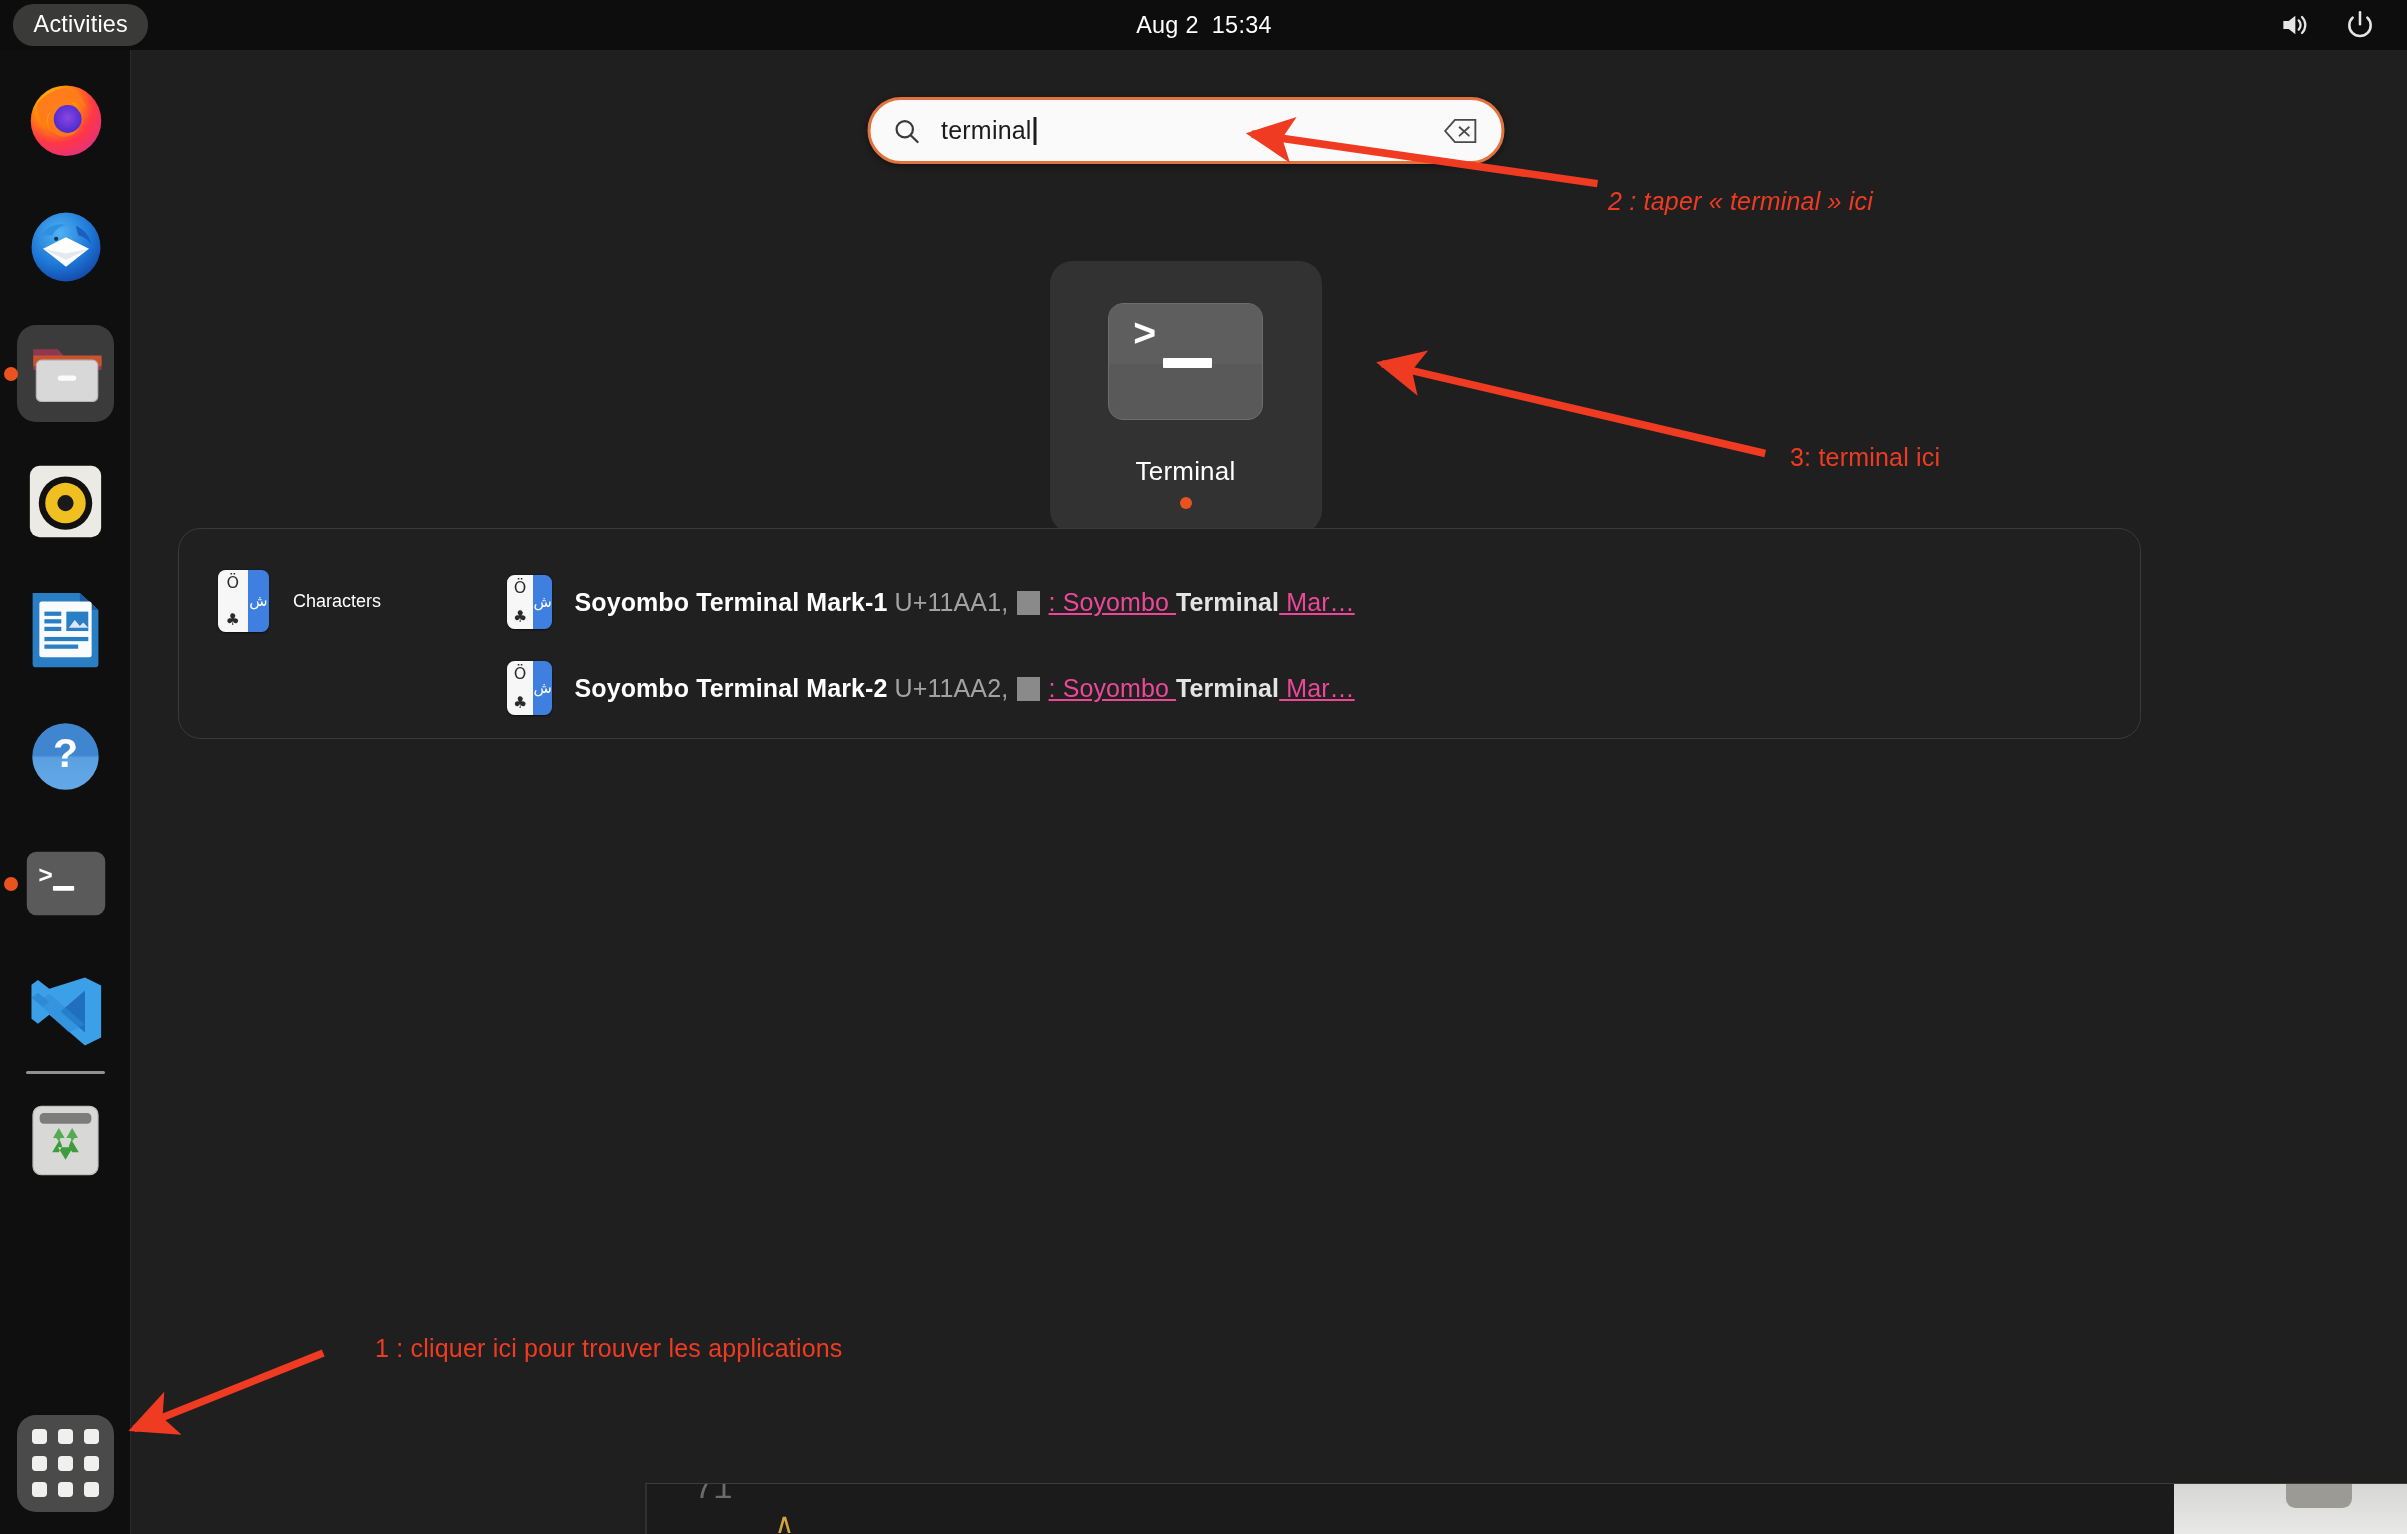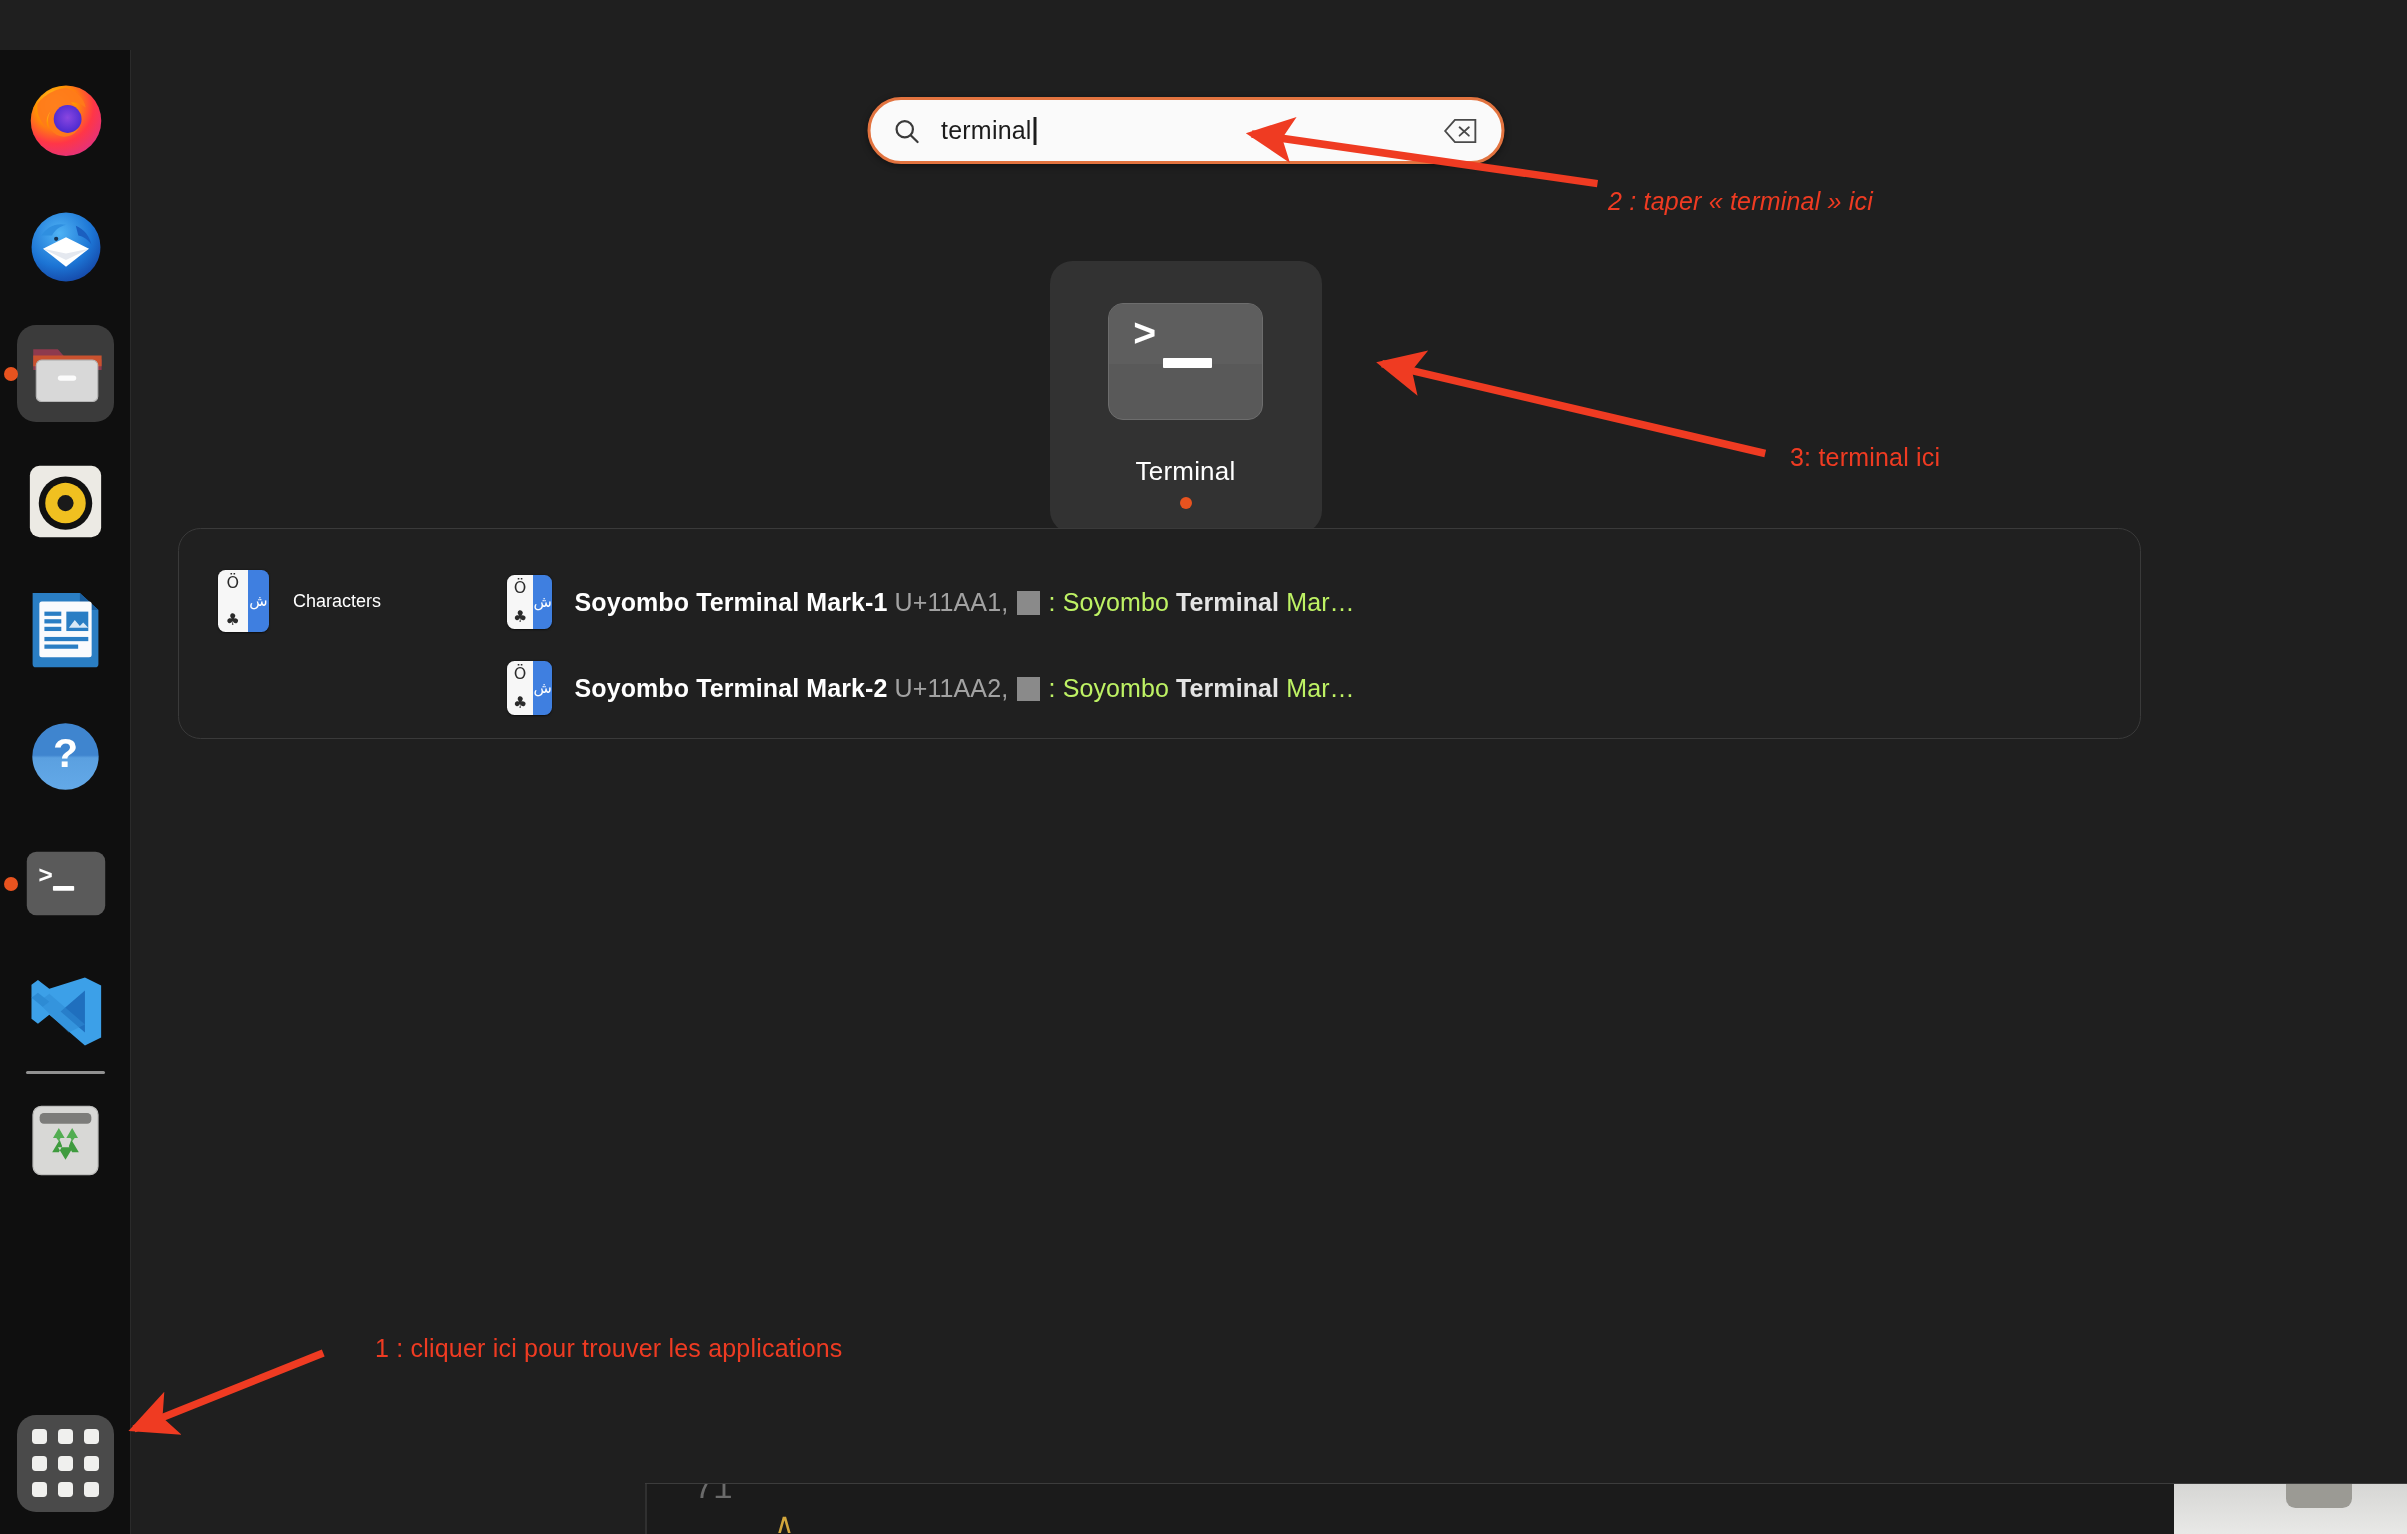--- a/index.html
+++ b/index.html
@@ -108,21 +108,21 @@
   #result-rows { flex:1 1 auto; padding-top:30px; }
   .result-row { display:flex; align-items:center; gap:22.5px; height:86px; }
   .result-text { font-size:25px; color:#c9c9c9; white-space:nowrap; letter-spacing:0.1px; }
   .result-text .nm { color:#ffffff; font-weight:bold; }
   .result-text .cp { color:#a2a2a2; }
   .result-text .tofu {
     display:inline-block; width:22.5px; height:24px; background:#8a8a8a;
     vertical-align:-4.7px; margin:0 1.9px;
   }
   .result-text .bold { color:#e4e4e4; font-weight:bold; }
-  .result-text .dim { color:#bef264; }
+  .result-text .dim { color:#ec4899;text-decoration:underline; }
 
   
   .chars-ico { width:45px; height:54px; border-radius:7.5px; overflow:hidden; display:flex; flex:0 0 auto;
                box-shadow:0 0.9px 1.9px rgba(0,0,0,.6); }
   .chars-ico .l { width:58%; background:#f7f7f7; position:relative; }
   .chars-ico .r { width:42%; background:#3f7fe0; position:relative; }
   .chars-ico .l .g1 { position:absolute; top:4.7px; left:50%; transform:translateX(-50%);
                       color:#2b2b2b; font-size:16px; line-height:1; font-family:"DejaVu Sans",sans-serif;}
   .chars-ico .l .g2 { position:absolute; bottom:3.7px; left:50%; transform:translateX(-50%);
                       color:#2b2b2b; font-size:16px; line-height:1; font-family:"DejaVu Sans",sans-serif;}
@@ -393,20 +393,37 @@
         <i></i>
           <i></i>
           <i></i>
         <i></i>
           <i></i>
           <i></i>
       </span>
     </div>
   </div>
 
+  <div id="topbar">
+    <div id="activities">Activities</div>
+    <div id="clock">
+      <span>Aug 2</span><span class="sep"></span><span>15:34</span>
+    </div>
+    <div id="tray">
+      <svg class="tray-ico" viewBox="0 0 24 24">
+        <path d="M4 9 h4 l5-4 v14 l-5-4 H4 Z" fill="#e6e6e6"></path>
+        <path d="M15.5 8.5a5 5 0 0 1 0 7" fill="none" stroke="#e6e6e6" stroke-width="1.7" stroke-linecap="round"></path>
+        <path d="M18 6a8.5 8.5 0 0 1 0 12" fill="none" stroke="#e6e6e6" stroke-width="1.7" stroke-linecap="round"></path>
+      </svg>
+      <svg class="tray-ico" viewBox="0 0 24 24">
+        <path d="M6.5 6.5a8 8 0 1 0 11 0" fill="none" stroke="#e6e6e6" stroke-width="1.9" stroke-linecap="round"></path>
+        <line x1="12" y1="2.5" x2="12" y2="11.5" stroke="#e6e6e6" stroke-width="1.9" stroke-linecap="round"></line>
+      </svg>
+    </div>
+  </div>
 
   <svg id="anno" viewBox="0 0 2570 1638">
     <defs>
       <marker id="ah" markerWidth="7" markerHeight="7" refX="5.6" refY="3.5" orient="auto" markerUnits="strokeWidth">
         <path d="M6.4,3.5 L0,6.6 L1.5,3.5 L0,0.4 Z" fill="#ef3b22"></path>
       </marker>
     </defs>
 
     <line x1="1705" y1="196" x2="1336" y2="143" stroke="#ef3b22" stroke-width="8" marker-end="url(#ah)"></line>
 

